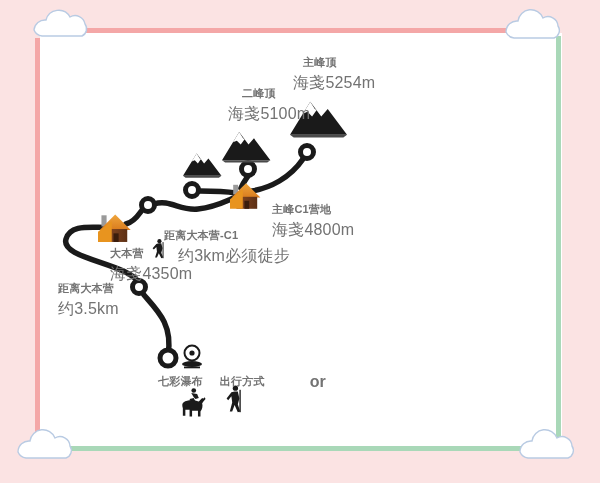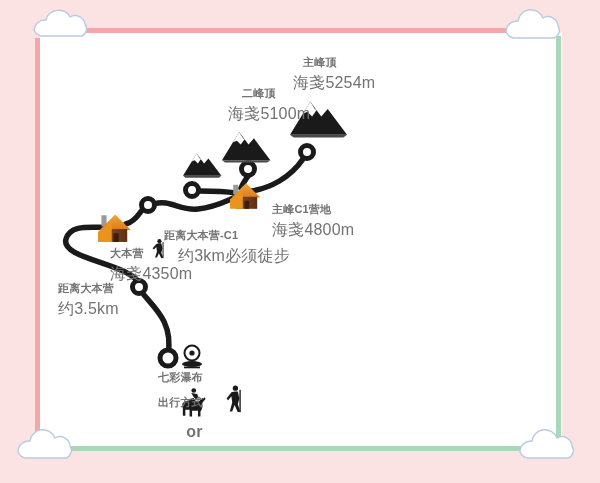--- a/index.html
+++ b/index.html
@@ -25,21 +25,21 @@
   .lbl{
     position:absolute;
     color:#737373;
     font-weight:bold;
     white-space:nowrap;
     line-height:1.45;
     letter-spacing:.2px;
   }
   .lbl .l1{display:block;font-size:11px;}
   .lbl .l2{display:block;font-size:16px;font-weight:normal;}
-  .row{display:flex;align-items:center;gap:9px;flex-direction:column;}
+  .row{display:flex;align-items:center;gap:17px;}
 </style>
 </head>
 <body>
 
 <svg id="frame" viewBox="0 0 600 483">
 
   <rect x="40" y="33" width="522" height="418" fill="#ffffff"></rect>
 
   <rect x="46" y="28" width="510" height="5" fill="#f4a7a7"></rect>
   <rect x="35" y="38" width="5" height="415" fill="#f4a7a7"></rect>

